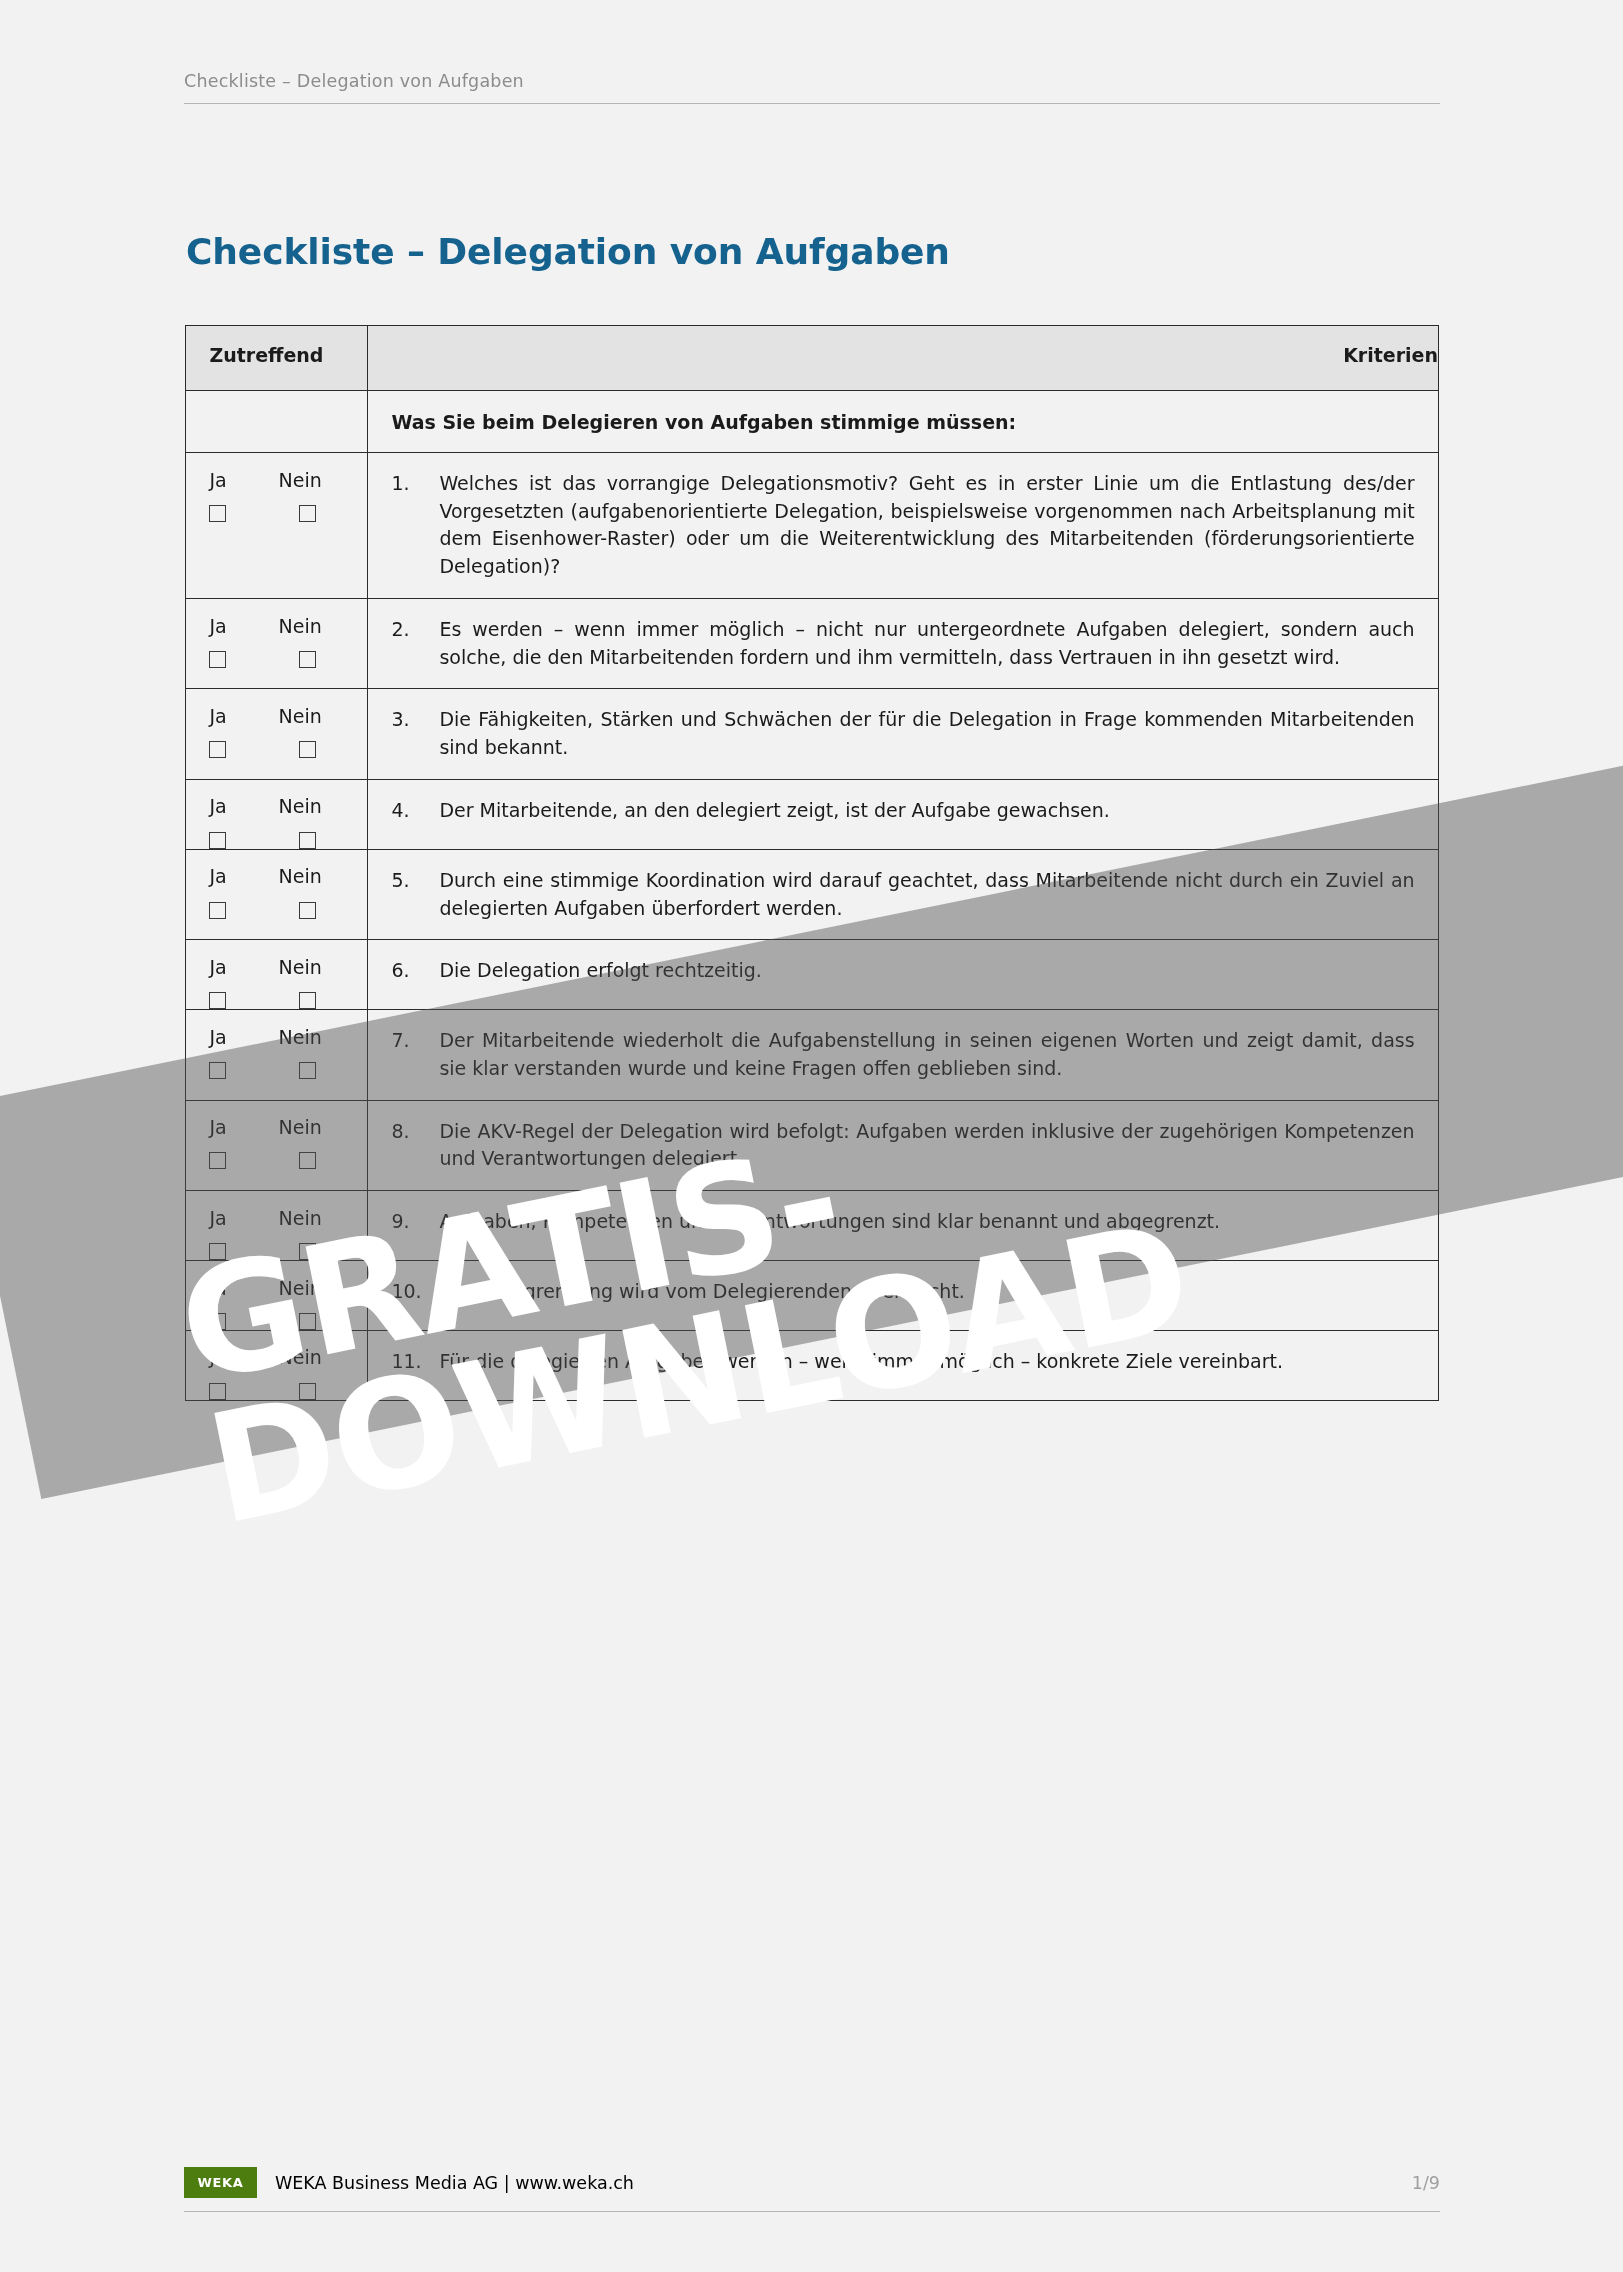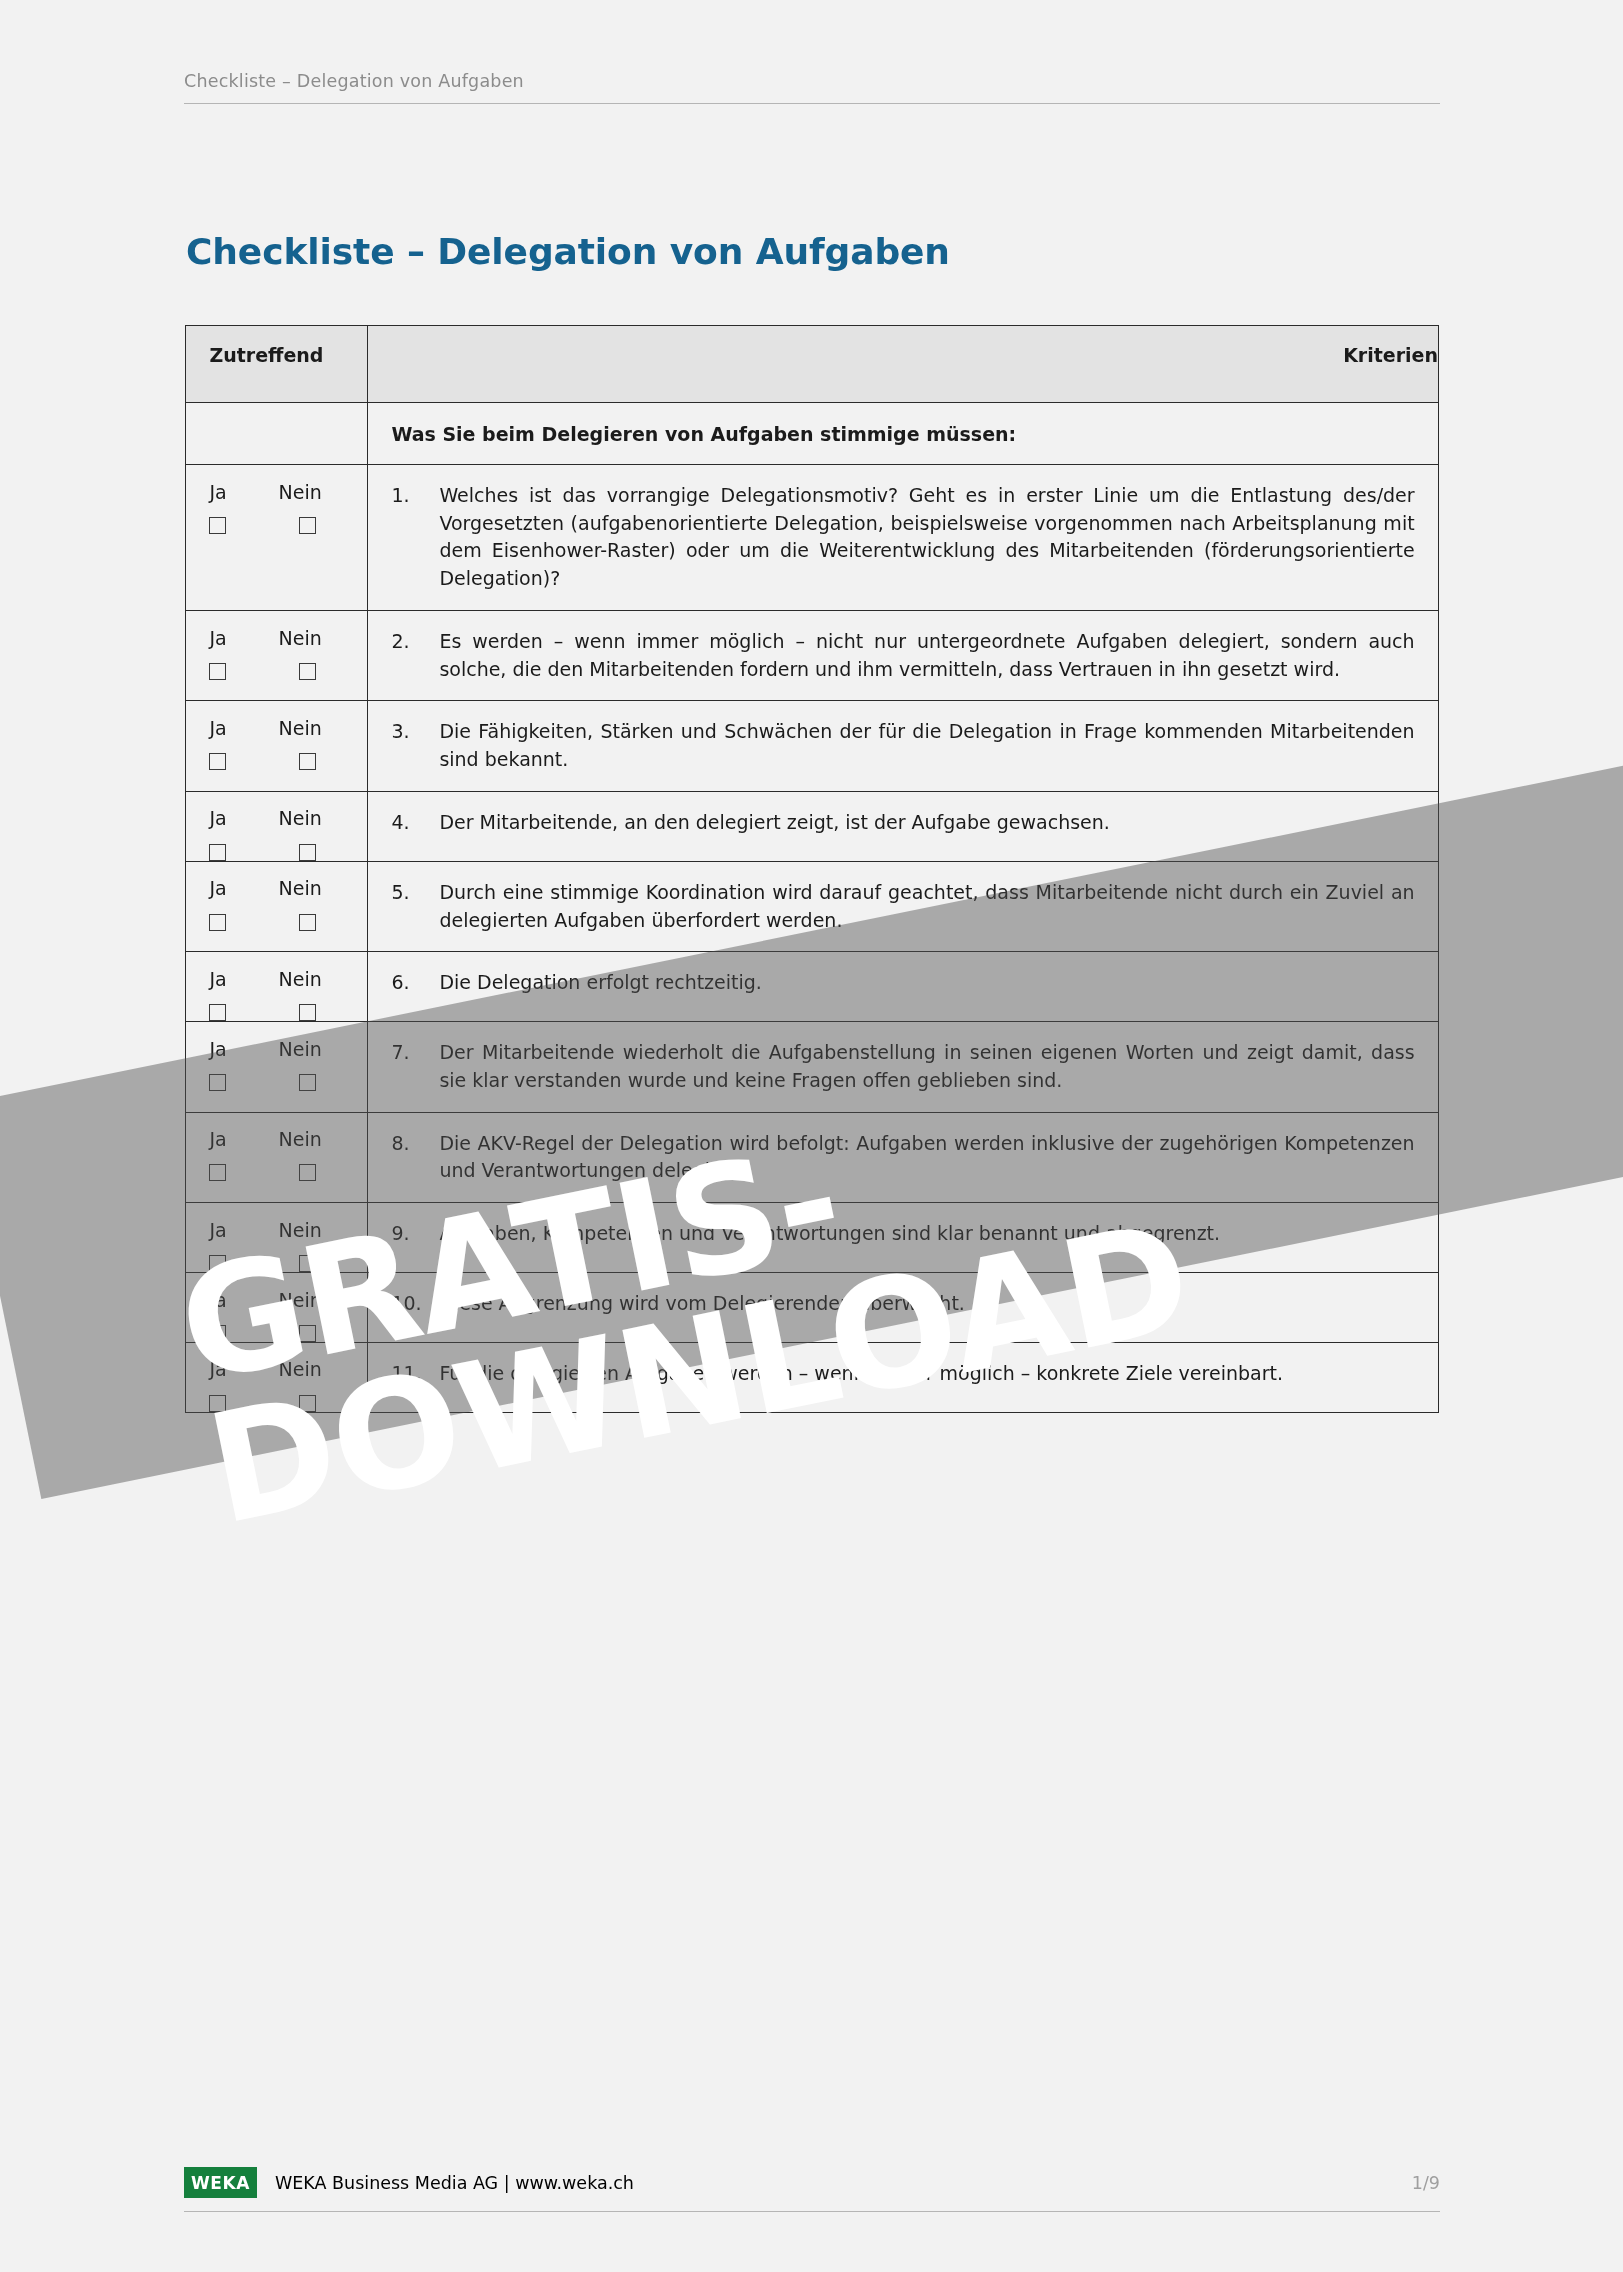--- a/index.html
+++ b/index.html
@@ -78,21 +78,21 @@
   }
   .col-crit {
     flex: 1 1 auto;
     box-sizing: border-box;
     padding: 17px 23.4px 17px 23.4px;
   }
 
   .head-row { background: #e3e3e3; }
   .head-row .col-check,
   .head-row .col-crit {
-    padding: 18px 0 36px 0;
+    padding: 18px 0 24px 0;
   }
   .head-label {
     font-size: 19px;
     font-weight: bold;
     color: #1b1b1b;
     padding-left: 23.4px;
   }
   .head-row .col-crit .head-label { padding-left: 23.4px; text-align: right; }
 
   .sub-row .col-crit {
@@ -155,23 +155,23 @@
     width: 1256px;
   }
   .footer-inner {
     display: flex;
     align-items: center;
     padding-bottom: 13px;
   }
   .weka-logo {
     width: 73px;
     height: 31px;
-    background: #15803d;
+    background: #4d7c0f;
     color: #ffffff;
-    font-size: 17px;
+    font-size: 13px;
     font-weight: bold;
     letter-spacing: 0.6px;
     display: flex;
     align-items: center;
     justify-content: center;
     flex: 0 0 73px;
   }
   .footer-text {
     font-size: 17.5px;
     color: #000000;

